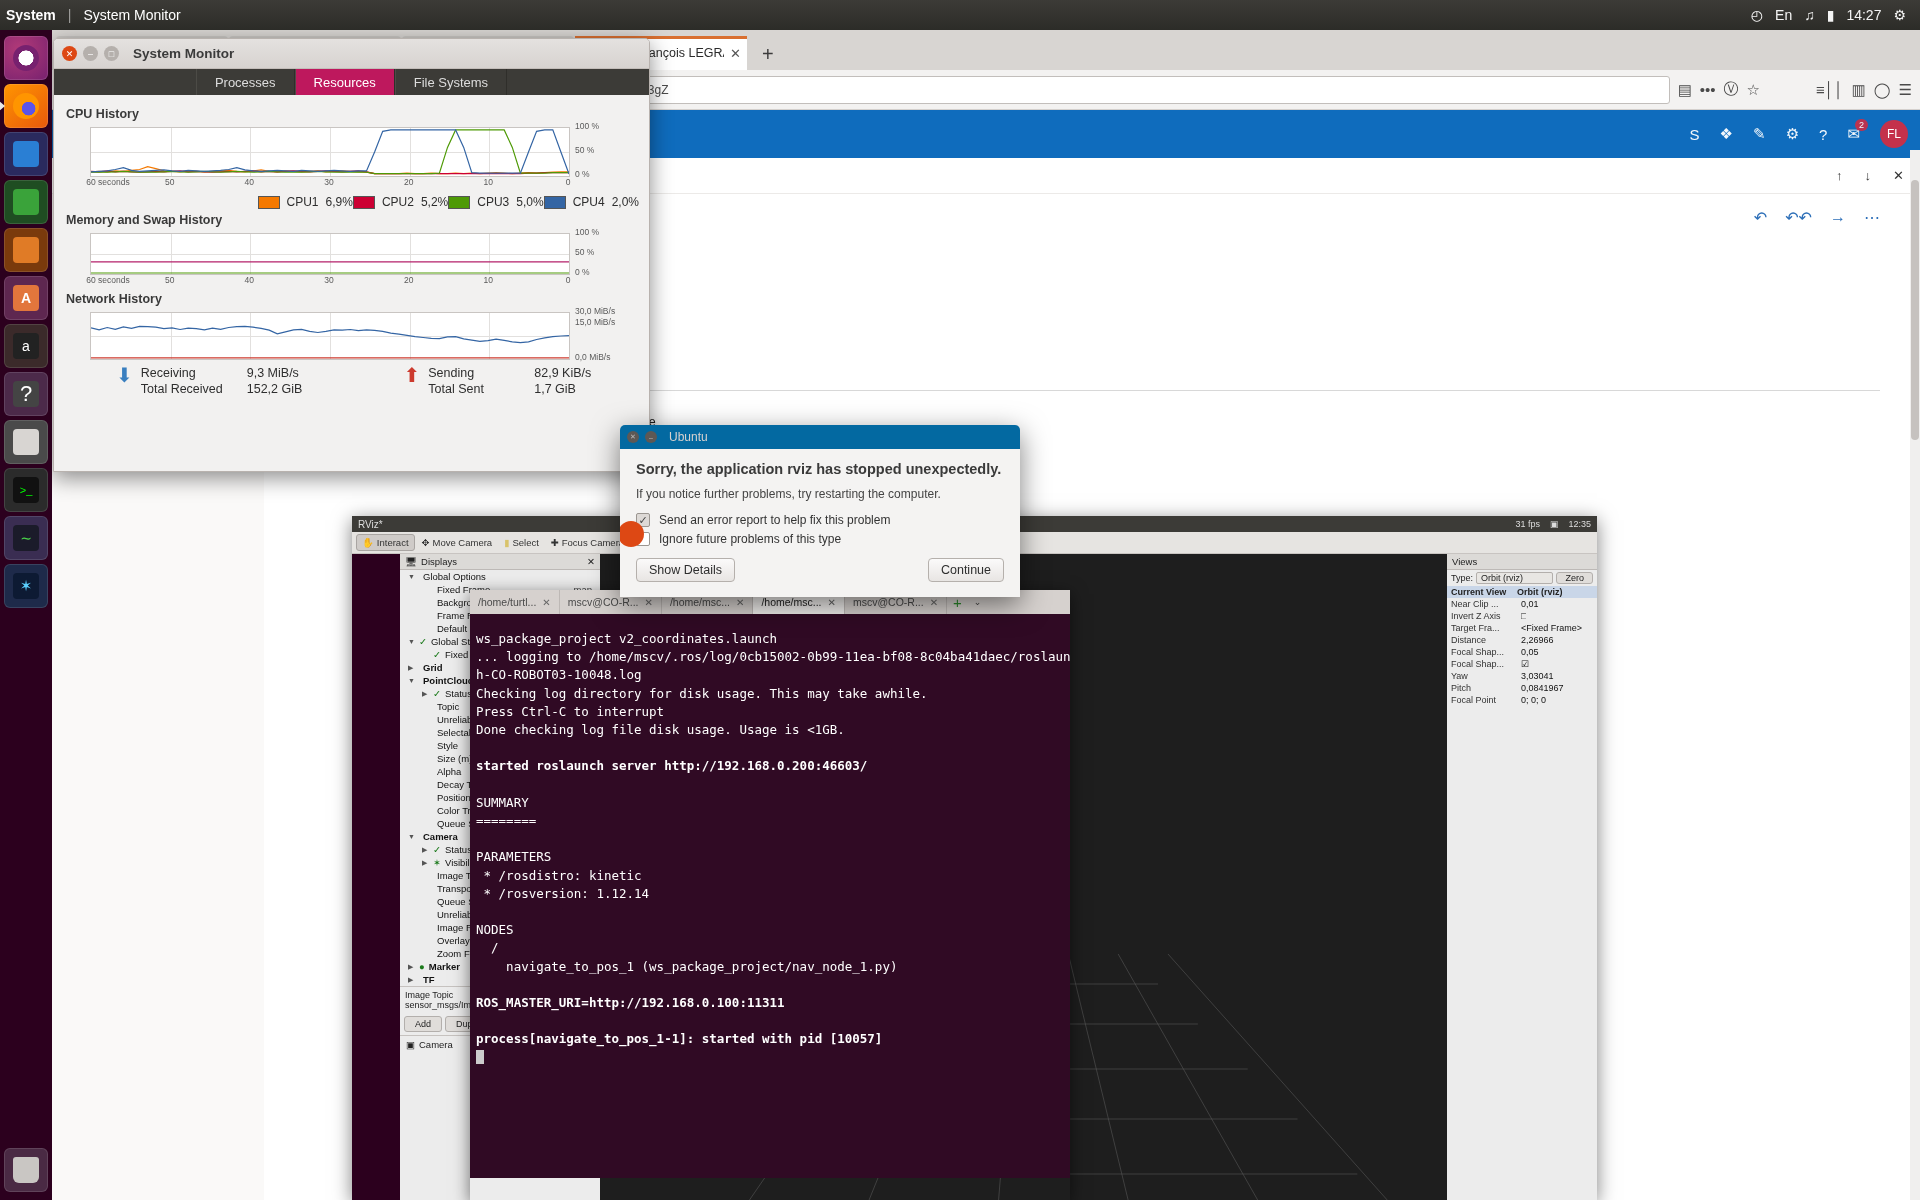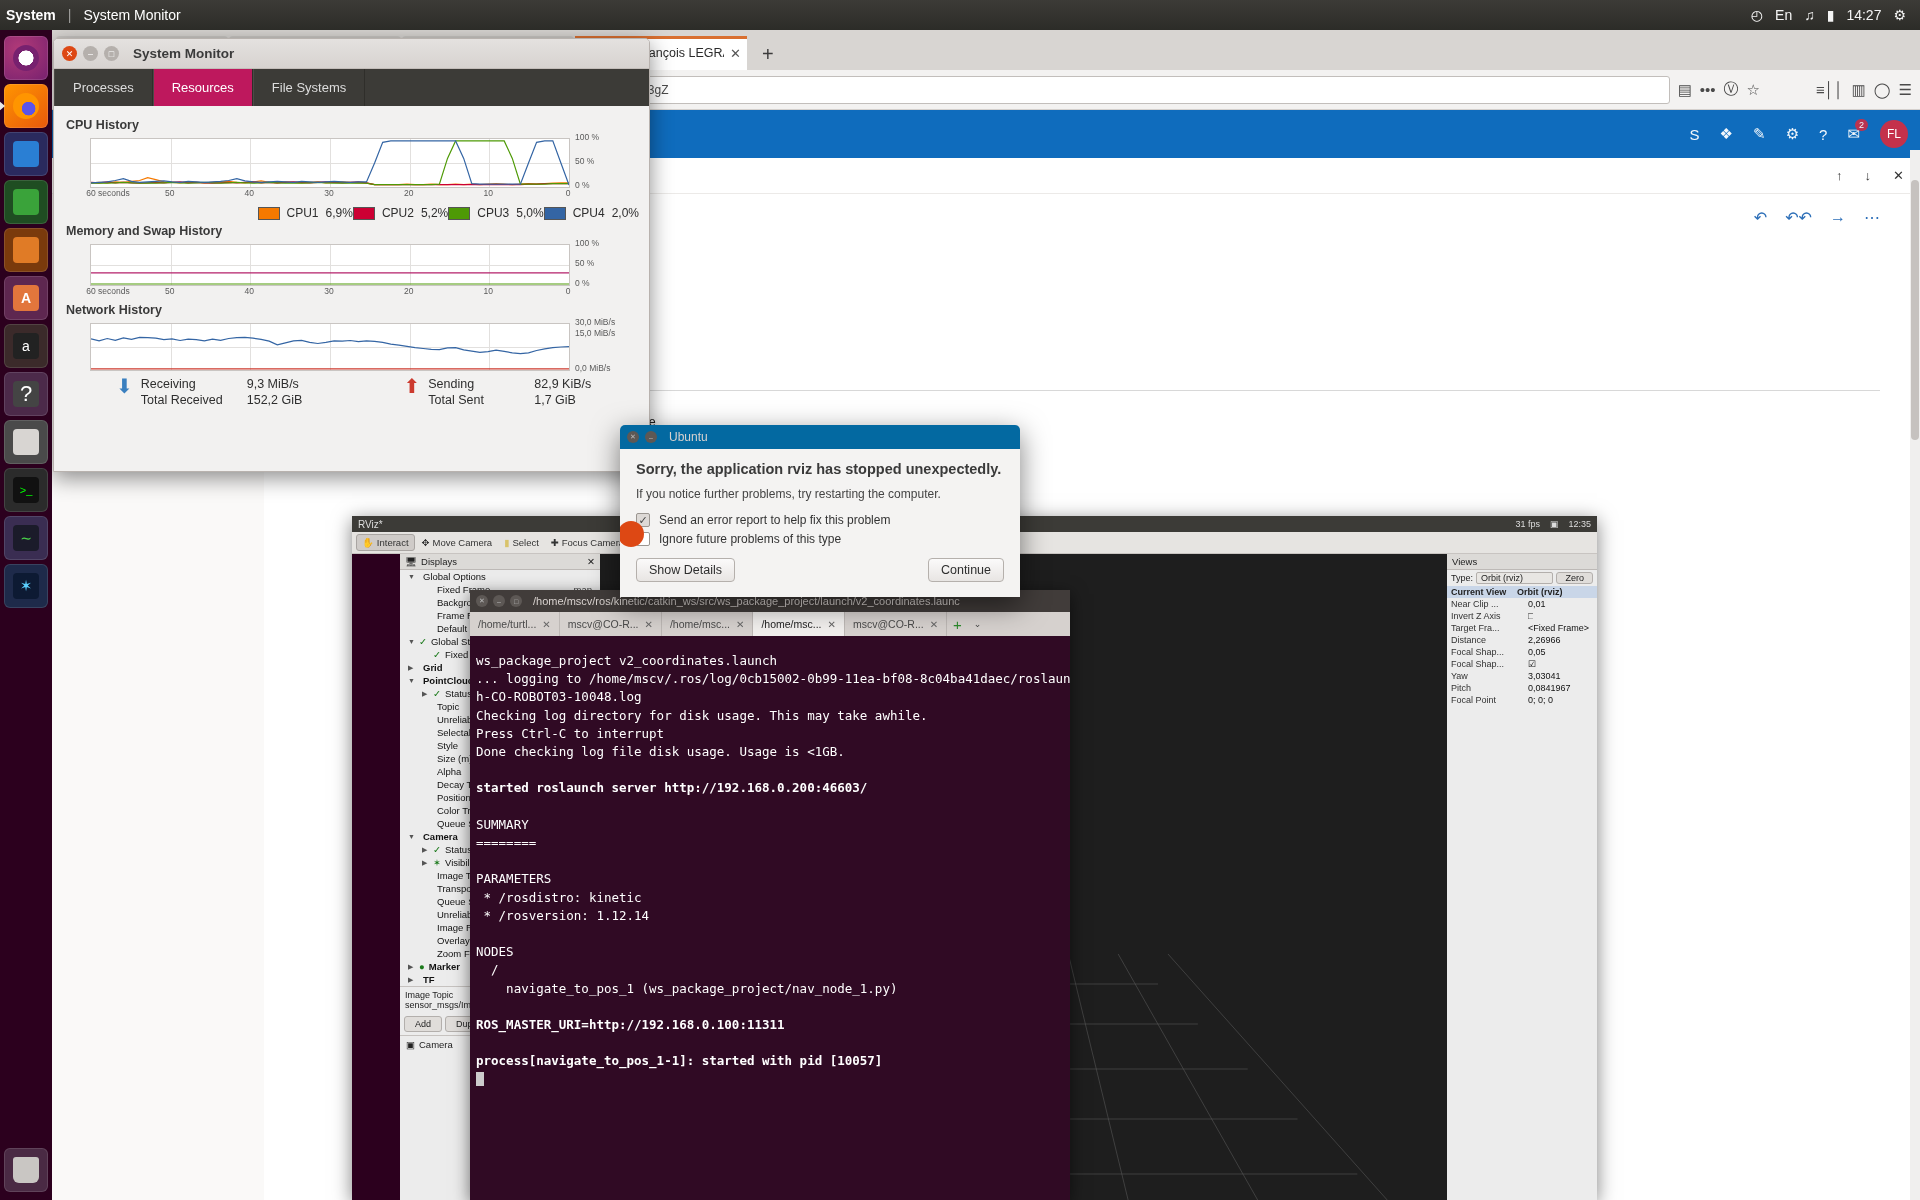--- a/index.html
+++ b/index.html
@@ -138,21 +138,21 @@
     height: 30px; background: linear-gradient(to bottom,#e4e1df,#d7d3d0);
     display:flex; align-items:center; padding: 0 8px; gap:6px;
     border-bottom:1px solid #c3bdb9;
   }
   .wbtn{width:15px;height:15px;border-radius:50%;display:flex;align-items:center;
     justify-content:center;font-size:9px;color:#fff;}
   .wb-close{background:#dd4814;}
   .wb-min{background:#b5b0ac;}
   .wb-max{background:#b5b0ac;}
   #sm-title .t{font-weight:bold;font-size:13.5px;color:#3b3b3b;margin-left:8px;}
-  #sm-tabs{height:37px;background:#3c3b37;display:flex;align-items:stretch;}
+  #sm-tabs{height:26px;background:#3c3b37;display:flex;justify-content:center;align-items:stretch;}
   .sm-tab{padding:0 18px;display:flex;align-items:center;font-size:13px;color:#ddd;
     border-left:1px solid #4c4b46;border-right:1px solid #2f2e2a;}
   .sm-tab.active{background:#be185d;color:#fff;}
   #sm-body{padding:8px 10px;height:370px;background:#f2f1f0;overflow:hidden;}
   .sm-h{font-weight:bold;font-size:12.5px;color:#3a3a3a;margin:4px 0 6px 2px;}
   .graph-wrap{display:flex;align-items:flex-start;}
   .graph{position:relative;background:#fff;border:1px solid #c9c5c2;}
   .gridline{position:absolute;background:#e2e0de;}
   .ylabels{font-size:8.5px;color:#5a5a5a;margin-left:5px;position:relative;}
   .ylab{position:absolute;white-space:nowrap;}
@@ -202,21 +202,21 @@
   .disp-blue{color:#1a4fa0;font-weight:bold;}
   .disp-val{margin-left:auto;color:#444;padding-right:4px;}
   .ok{color:#1c7a1c;}
   #disp-foot{border-top:1px solid #c6c2bf;padding:3px 5px;font-size:9px;}
   #disp-btns{display:flex;gap:3px;padding:3px 4px;}
   .dbtn{background:#e0ddda;border:1px solid #b3afac;border-radius:3px;
     font-size:9px;padding:2px 10px;color:#222;}
   #rviz-3d{flex:1;background:#1e1e1e;position:relative;overflow:hidden;}
   #rviz-views{width:150px;background:#ececec;font-size:9px;color:#222;}
   .vw-hdr{background:#dcdad7;padding:2px 5px;border-bottom:1px solid #bdb9b6;font-size:9.5px;}
-  .vw-row{display:flex;padding:1px 4px;gap:11px;}
+  .vw-row{display:flex;padding:1px 4px;gap:4px;}
   .vw-row .k{width:66px;color:#333;white-space:nowrap;overflow:hidden;}
   .vw-row .v{color:#111;white-space:nowrap;overflow:hidden;}
   .vw-tblhdr{display:flex;background:#c9d6e8;font-weight:bold;padding:1px 4px;}
   .vw-type{display:flex;align-items:center;gap:3px;padding:2px 4px;}
   .vw-sel{background:#e8e6e3;border:1px solid #b3afac;border-radius:2px;padding:0 4px;flex:1;}
   .vw-zero{background:#e0ddda;border:1px solid #b3afac;border-radius:3px;padding:0 8px;}
 
   
   #term{
     position:absolute;left:470px;top:590px;width:600px;height:610px;
@@ -685,26 +685,20 @@
           <div class="vw-row">
             <span class="k">Focal Point</span>
             <span class="v">0; 0; 0</span>
           </div>
         </div>
     </div>
   </div>
 </div>
 
 <div id="term">
-  <div id="term-title">
-    <span class="tb">✕</span>
-    <span class="tb">–</span>
-    <span class="tb">□</span>
-    <span class="tt">/home/mscv/ros/kinetic/catkin_ws/src/ws_package_project/launch/v2_coordinates.launc</span>
-  </div>
   <div id="term-tabs">
     <div class="tterm">
       <span>/home/turtl...</span>
       <span class="x">✕</span>
     </div>
     <div class="tterm">
       <span>mscv@CO-R...</span>
       <span class="x">✕</span>
     </div>
     <div class="tterm">

